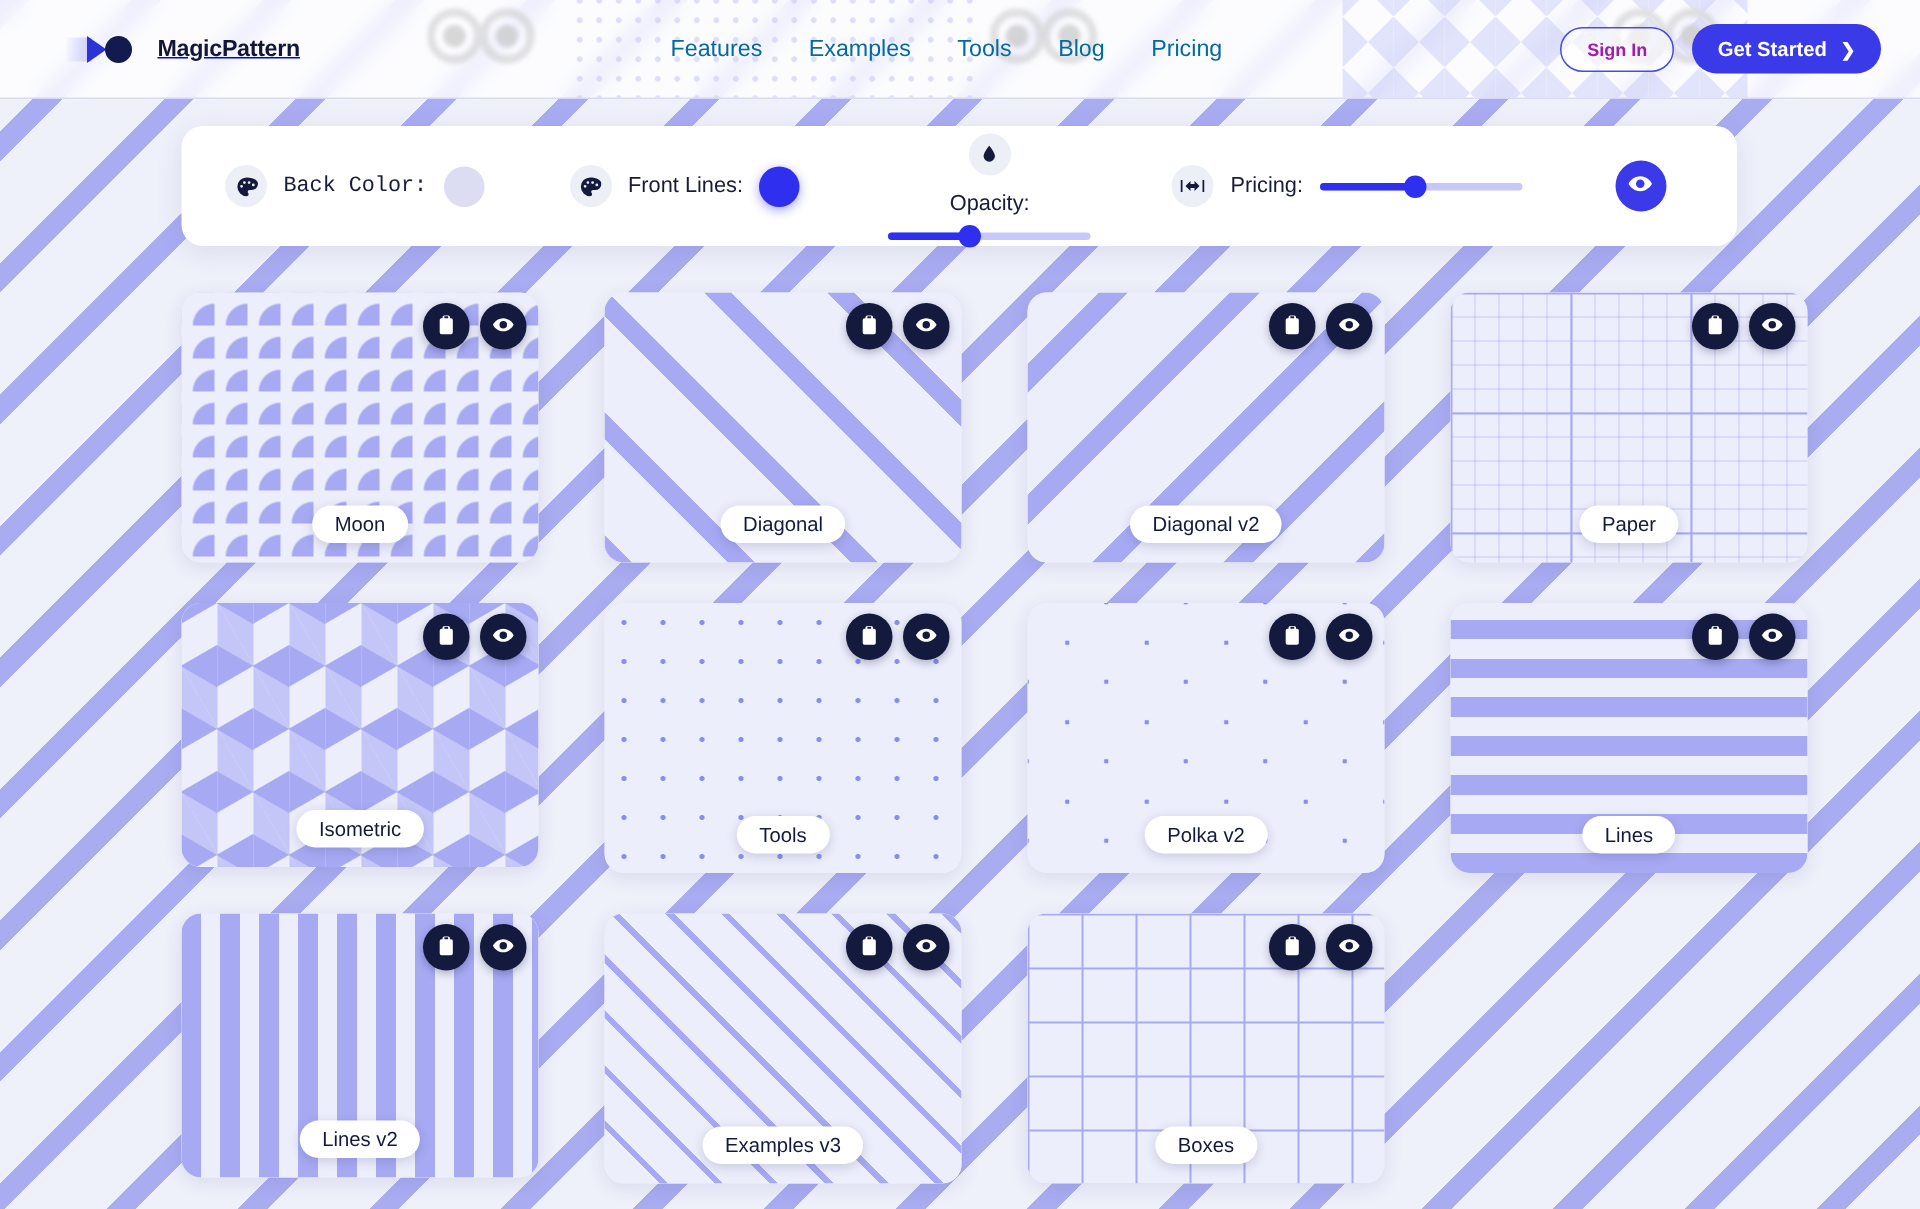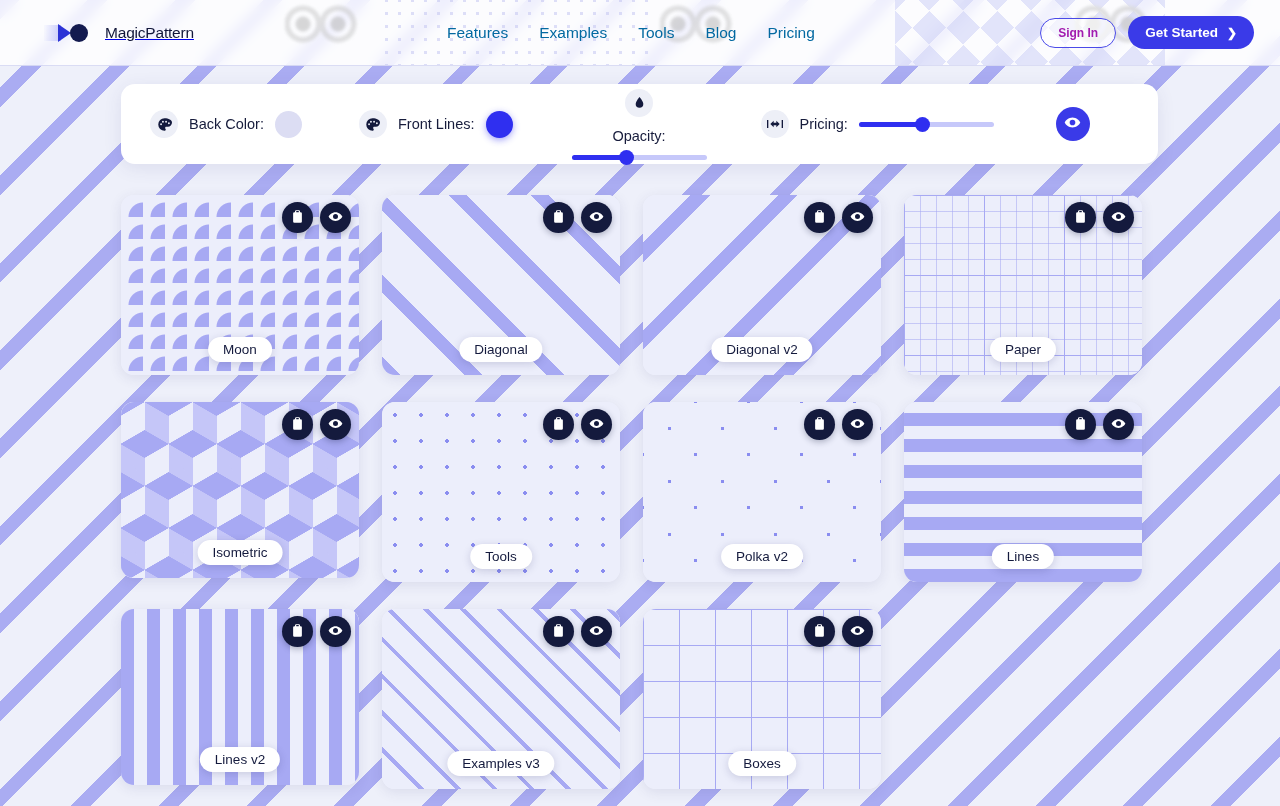--- a/index.html
+++ b/index.html
@@ -57,21 +57,21 @@
 
   .brand { position: absolute; left: 44px; display: flex; align-items: center; gap: 9px; z-index: 3; }
   .brand-mark { width: 52px; height: 22px; position: relative; }
   .bm-sq { position: absolute; left: 0; top: 3px; width: 17px; height: 16px;
            background: linear-gradient(90deg, rgba(225,227,252,.15), #c8cbfa); }
   .bm-tri { position: absolute; left: 14px; top: 2px; width: 0; height: 0;
             border-top: 9px solid transparent; border-bottom: 9px solid transparent;
             border-left: 13px solid #2c33d6; }
   .bm-dot { position: absolute; left: 26px; top: 2px; width: 18px; height: 18px;
             border-radius: 50%; background: #131a4f; }
-  .brand-name { font-size: 15.5px; font-weight: 400; color: #12173a; letter-spacing: -.2px; }
+  .brand-name { font-size: 15.5px; font-weight: 700; color: #12173a; letter-spacing: -.2px; }
 
   .nav { position: absolute; left: 447px; display: flex; gap: 31px; z-index: 3; }
   .nav a { font-size: 15.5px; color: #0369a1; text-decoration: none; }
 
   .header-actions { position: absolute; right: 26px; display: flex; align-items: center; gap: 12px; z-index: 3; }
   .btn-signin {
     border: 1.4px solid #4a4ae8; color: #a21caf; background: rgba(255,255,255,.6);
     border-radius: 20px; padding: 7px 17px; font-size: 12px; font-weight: 600; cursor: pointer;
   }
   .btn-start {
@@ -100,31 +100,31 @@
 
   .slider { width: 135px; height: 5px; border-radius: 3px; background: #c6c8fa; position: relative; }
   .slider .fill { position: absolute; left: 0; top: 0; height: 5px; border-radius: 3px; background: #2f2ff0; }
   .slider .thumb { position: absolute; top: -5px; width: 15px; height: 15px; border-radius: 50%; background: #2f2ff0; }
 
   .eye-btn {
     width: 34px; height: 34px; border-radius: 50%; background: #3a3ae8;
     display: flex; align-items: center; justify-content: center; border: none; cursor: pointer;
   }
 
-  .c-back { margin-left: 29px; }
+  .c-back { margin-left: 29px; font-family: Liberation Mono, monospace; }
   .c-front { margin-left: 57px; }
   .c-opacity { margin-left: 59px; flex-direction: column; }
   .c-spacing { margin-left: 54px; }
   .c-eye { margin-left: 62px; }
 
   
   .grid {
     position: absolute; top: 195px; left: 121px;
     width: 1037px;
-    display: grid; grid-template-columns: repeat(4, 238px); gap: 27px 23px;
+    display: grid; grid-template-columns: repeat(4, 238px); gap: 27px 44px;
   }
   .card {
     position: relative; height: 180px; border-radius: 13px; overflow: hidden;
     box-shadow: 0 3px 13px rgba(55,55,120,.11);
     background: #eef0fa;
   }
   .card.feat { height: 176px; }
   .pat { position: absolute; inset: 0; }
   .badges { position: absolute; top: 7px; right: 8px; display: flex; gap: 7px; z-index: 5; }
   .badge {

